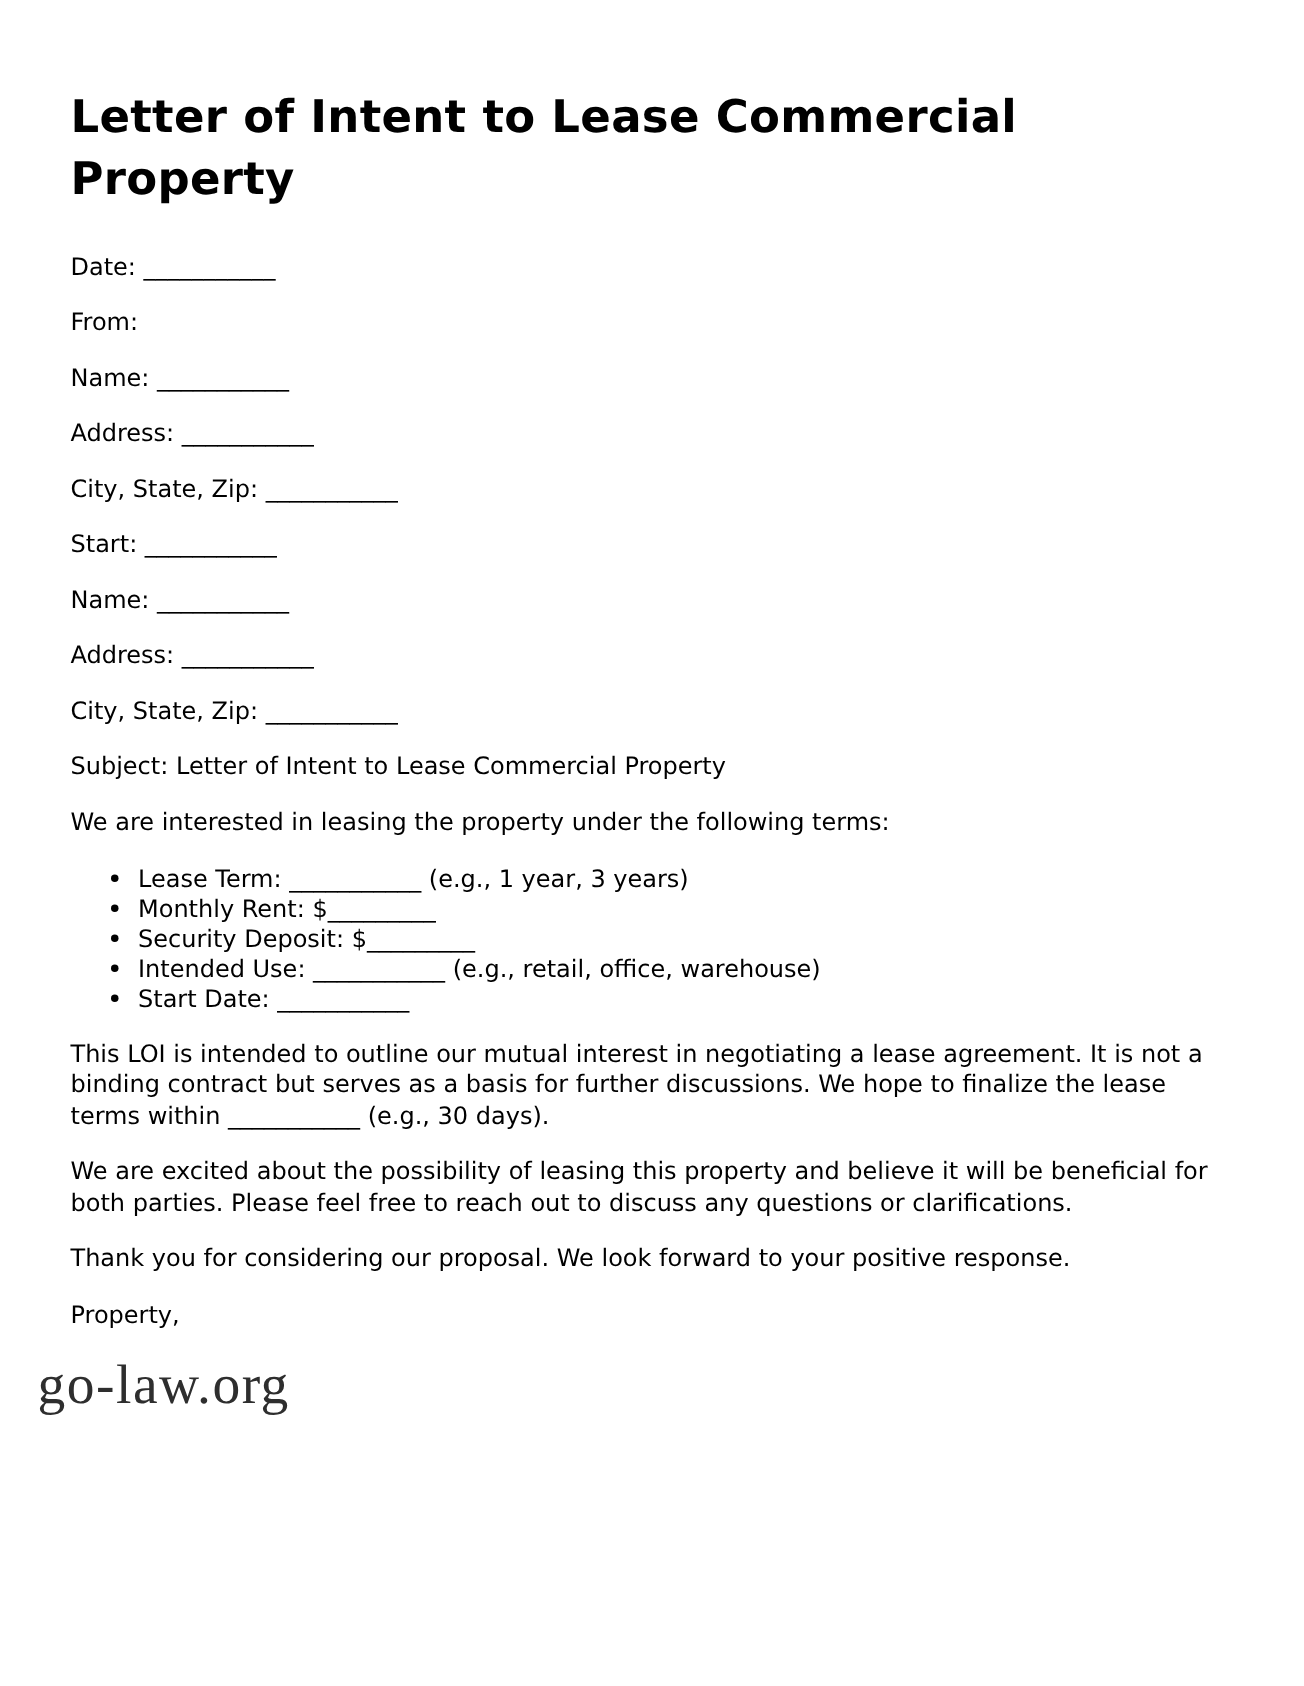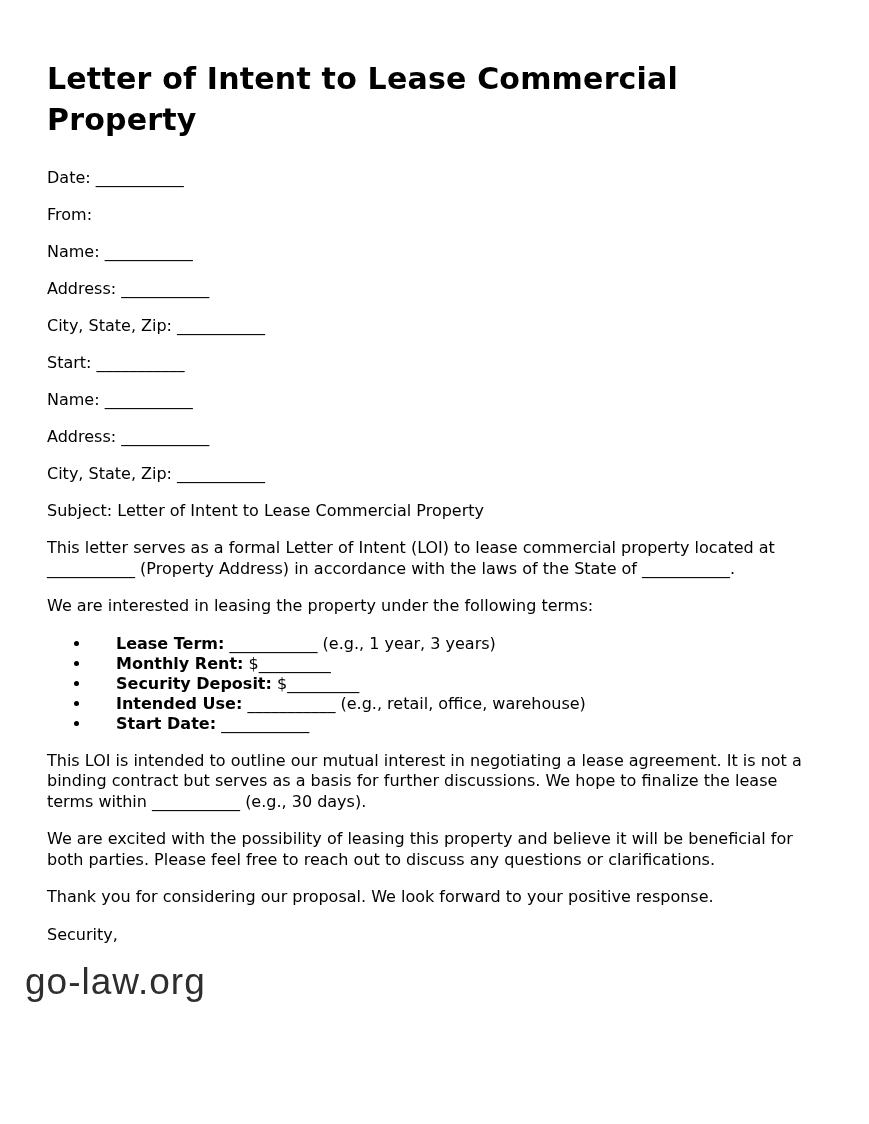--- a/index.html
+++ b/index.html
@@ -35,23 +35,23 @@
   }
   ul.terms {
     margin: 0 0 17px 0;
     padding: 0 0 0 44px;
     list-style: disc;
   }
   ul.terms li {
     line-height: 20px;
     padding-left: 1px;
   }
-  ul.terms li .term-label { font-weight: bold; margin-left: 24px; }
+  ul.terms li .term-label { font-weight: normal; }
   .watermark {
-    font-family: Liberation Sans, sans-serif;
+    font-family: Liberation Serif, serif;
     font-size: 37px;
     line-height: 1.1;
     color: #2e2e2e;
     margin: 8px 0 0 -22px;
     letter-spacing: 1px;
   }
 </style>
 </head>
 <body>
 
@@ -63,35 +63,34 @@
   <p class="line">From:</p>
   <p class="line">Name: ___________</p>
   <p class="line">Address: ___________</p>
   <p class="line">City, State, Zip: ___________</p>
   <p class="line">Start: ___________</p>
   <p class="line">Name: ___________</p>
   <p class="line">Address: ___________</p>
   <p class="line">City, State, Zip: ___________</p>
   <p class="line">Subject: Letter of Intent to Lease Commercial Property</p>
 
-  <p class="para">This letter serves as a formal Letter of Intent (LOI) to lease commercial property located at ___________ (Property Address) in accordance with the laws of the State of ___________.</p>
 
   <p class="para">We are interested in leasing the property under the following terms:</p>
 
   <ul class="terms">
     <li><span class="term-label">Lease Term:</span><span> ___________ (e.g., 1 year, 3 years)</span></li>
     <li><span class="term-label">Monthly Rent:</span><span> $_________</span></li>
     <li><span class="term-label">Security Deposit:</span><span> $_________</span></li>
     <li><span class="term-label">Intended Use:</span><span> ___________ (e.g., retail, office, warehouse)</span></li>
     <li><span class="term-label">Start Date:</span><span> ___________</span></li>
   </ul>
 
   <p class="para">This LOI is intended to outline our mutual interest in negotiating a lease agreement. It is not a binding contract but serves as a basis for further discussions. We hope to finalize the lease terms within ___________ (e.g., 30 days).</p>
 
-  <p class="para">We are excited with the possibility of leasing this property and believe it will be beneficial for both parties. Please feel free to reach out to discuss any questions or clarifications.</p>
+  <p class="para">We are excited about the possibility of leasing this property and believe it will be beneficial for both parties. Please feel free to reach out to discuss any questions or clarifications.</p>
 
   <p class="para">Thank you for considering our proposal. We look forward to your positive response.</p>
 
-  <p class="para">Security,</p>
+  <p class="para">Property,</p>
 
   <div class="watermark">go-law.org</div>
 
 </div>
 
 </body></html>

